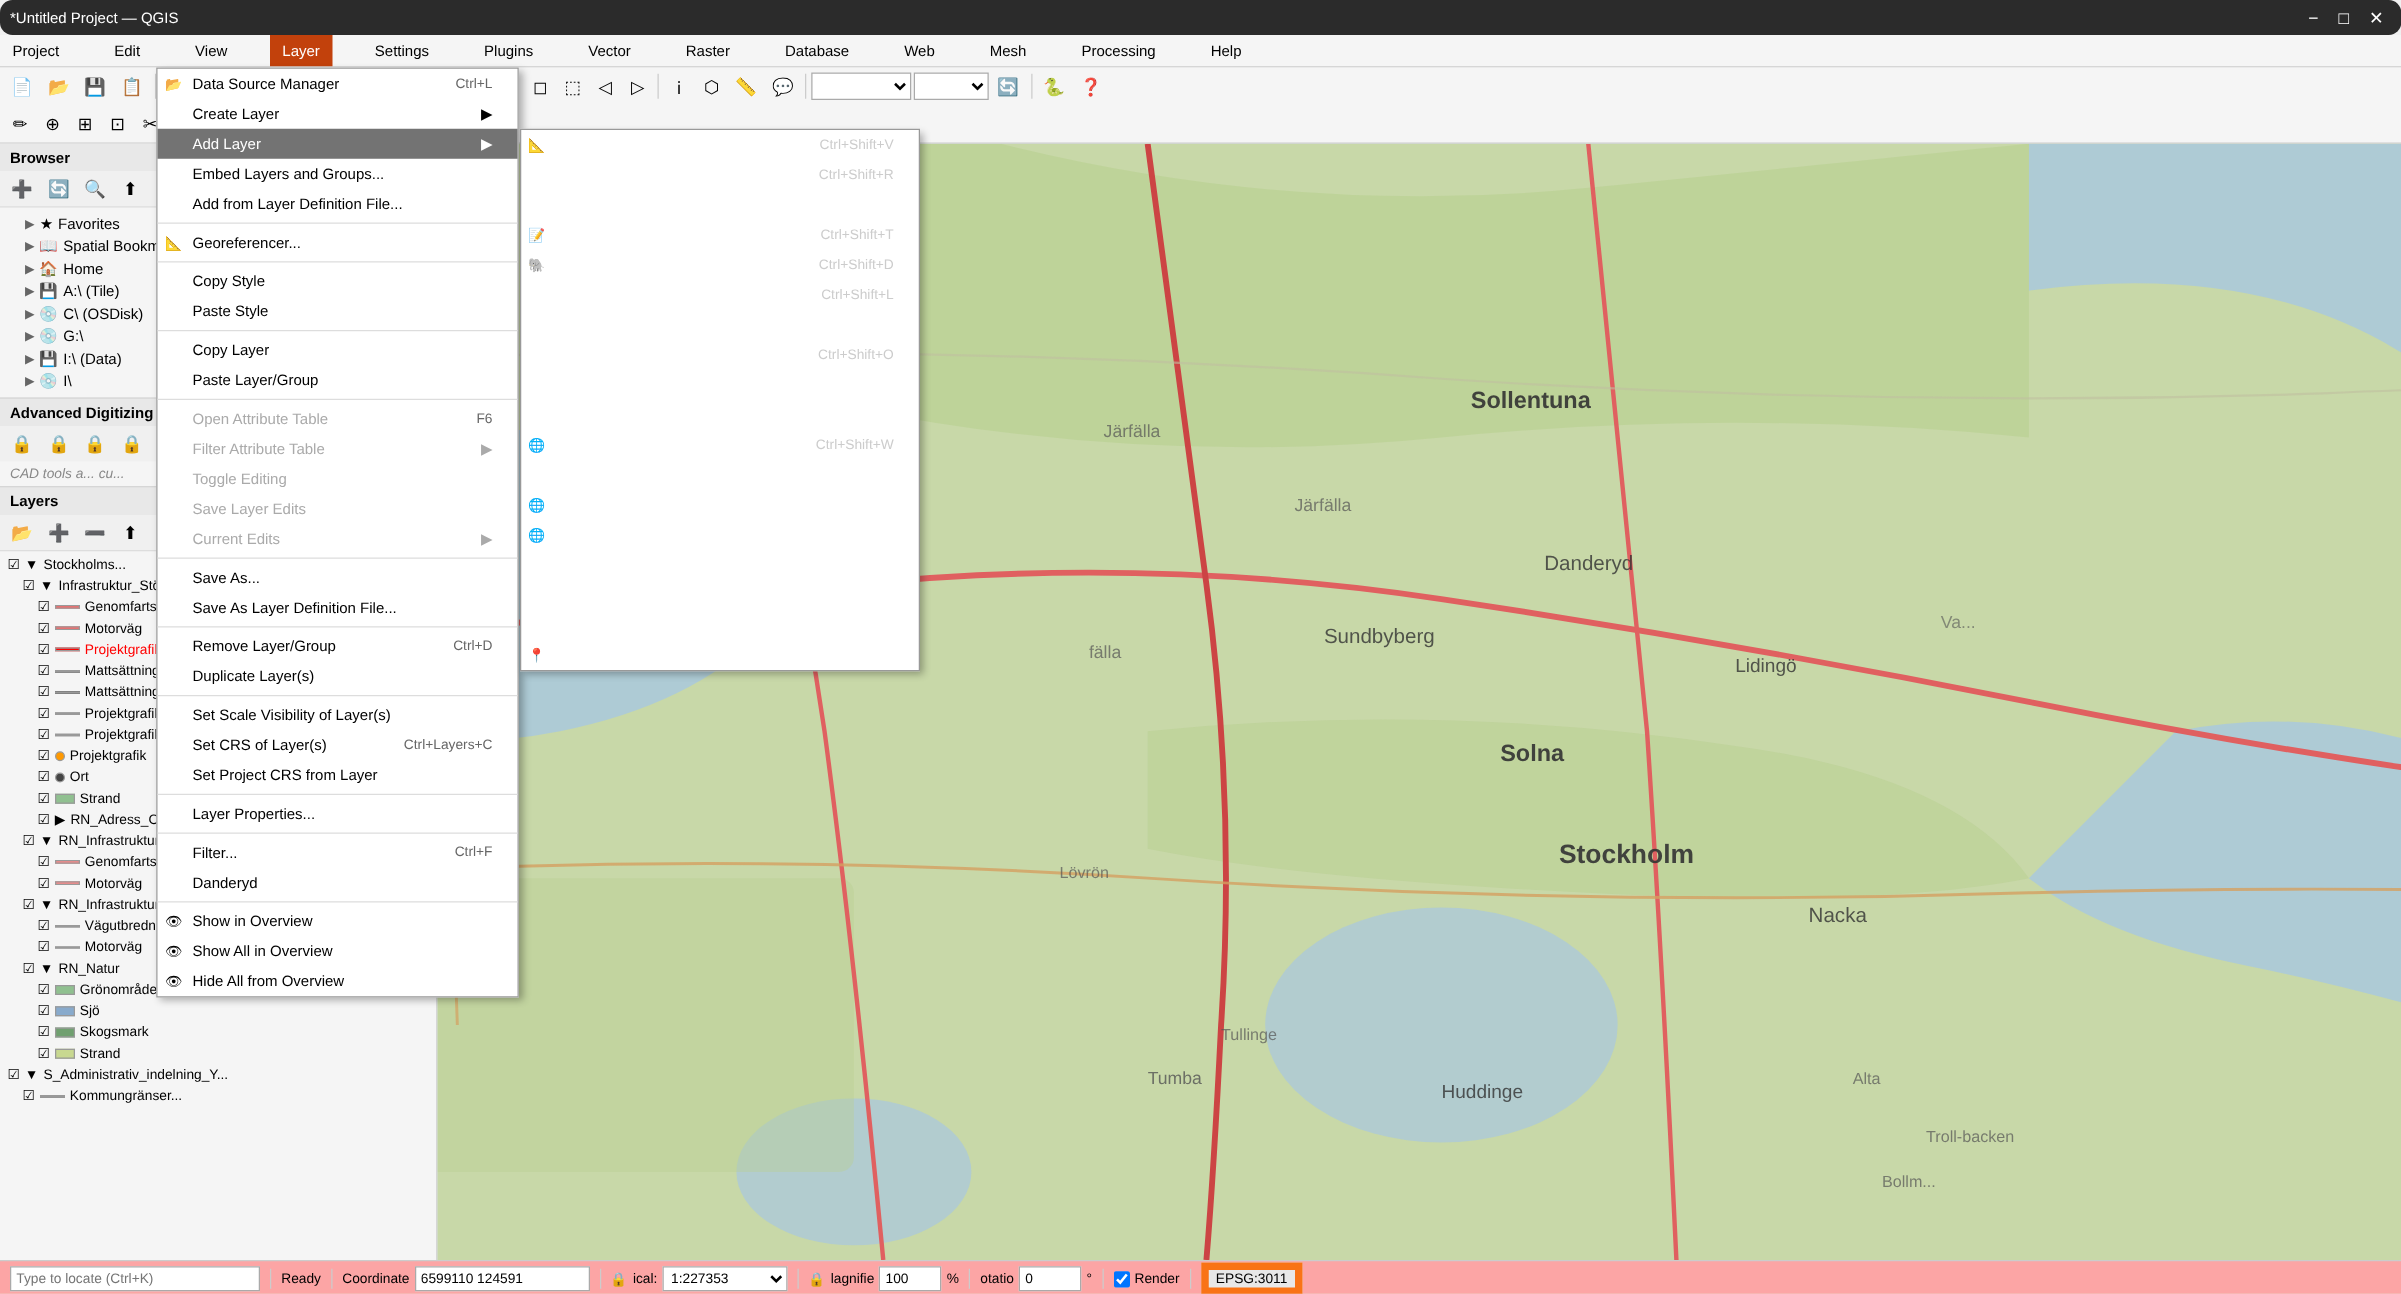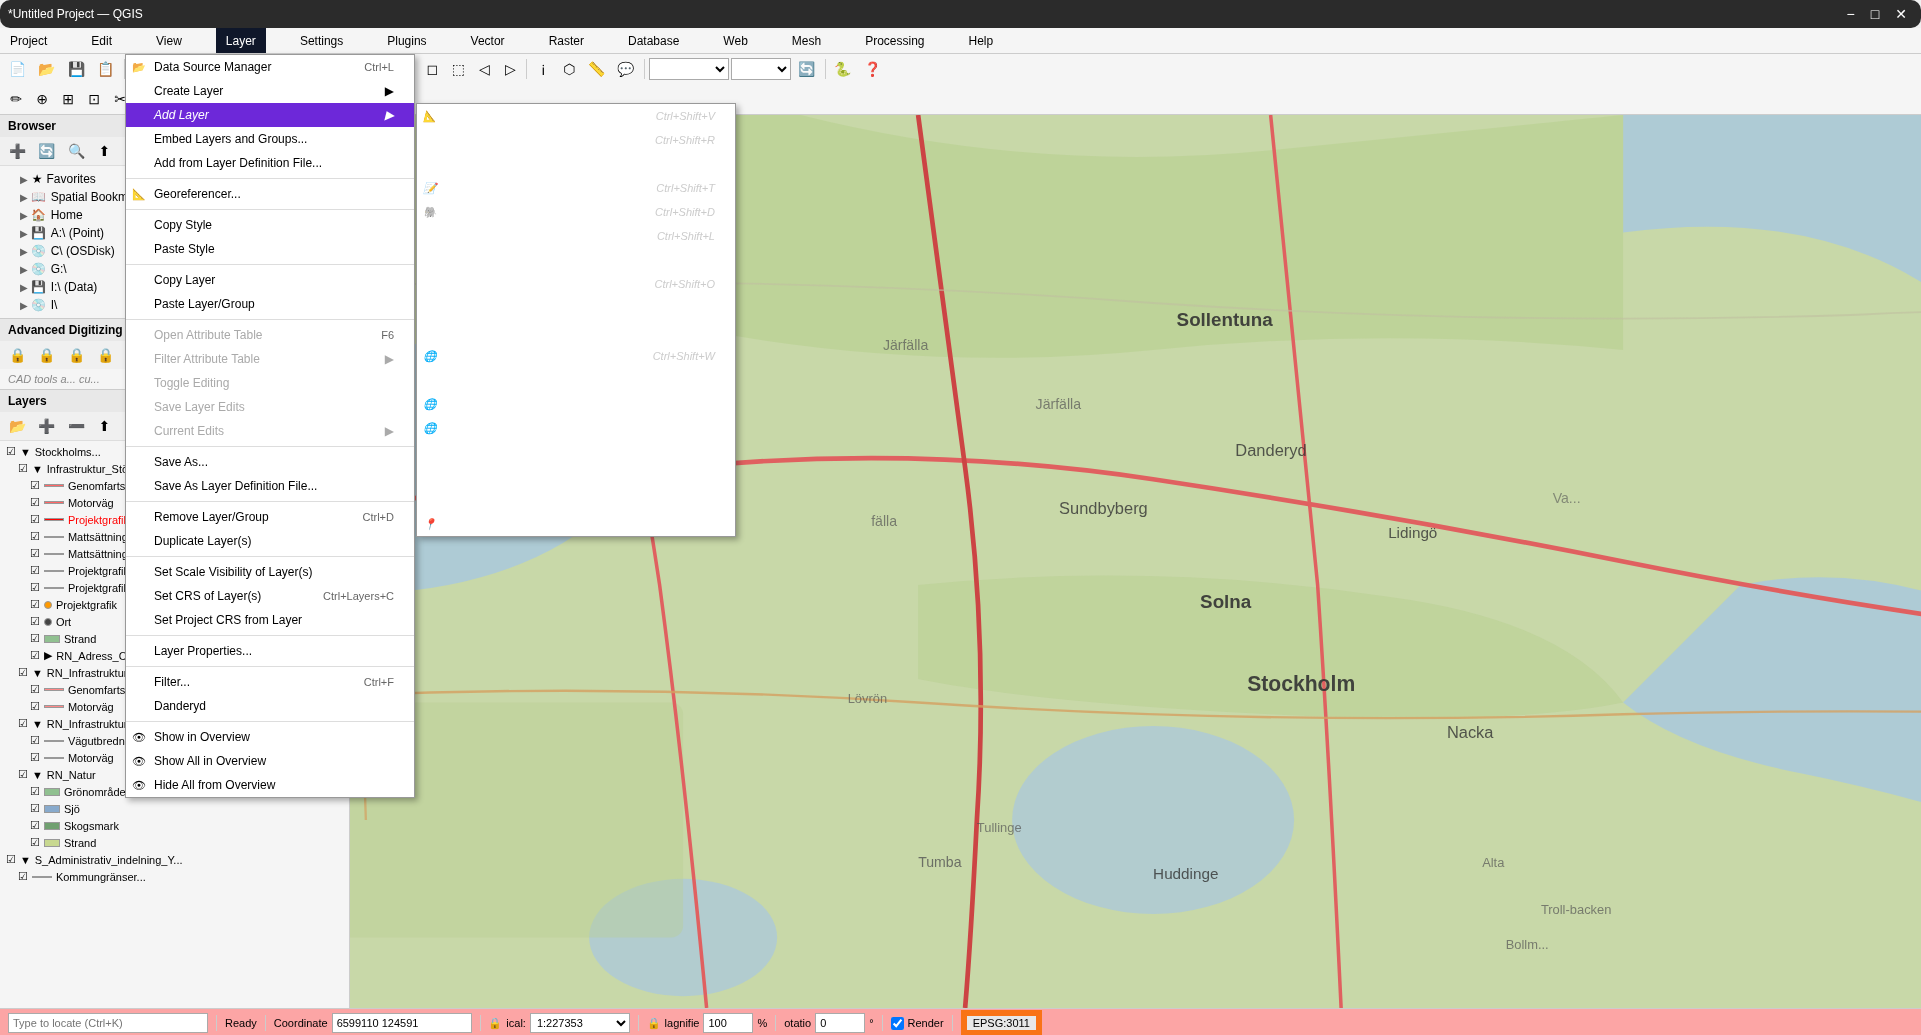--- a/index.html
+++ b/index.html
@@ -6,21 +6,21 @@
     body { font-family: 'Segoe UI', Arial, sans-serif; font-size: 12px; background: #f0f0f0; width: 1921px; height: 1035px; overflow: hidden; position: relative; }
     
     
     #titlebar { background: #2b2b2b; color: #fff; height: 28px; display: flex; align-items: center; justify-content: space-between; padding: 0 8px; user-select: none; border-radius: 10px; }
     #titlebar .window-controls { display: flex; gap: 4px; }
     #titlebar .win-btn { background: none; border: none; color: #fff; font-size: 14px; cursor: pointer; padding: 2px 6px; }
 
     
     #menubar { background: #f5f5f5; height: 26px; display: flex; align-items: center; border-bottom: 1px solid #ccc; gap: 24px; }
     .menu-item { padding: 3px 10px; cursor: pointer; font-size: 12px; height: 100%; display: flex; align-items: center; }
-    .menu-item.active { background: #0f172a; color: white; }
+    .menu-item.active { background: #c2410c; color: white; }
 
     
     #toolbars { display: flex; flex-direction: column; background: #f5f5f5; border-bottom: 1px solid #ccc; }
     .toolbar-row { display: flex; align-items: center; padding: 2px 4px; gap: 2px; min-height: 30px; }
     .tb-btn { background: none; border: 1px solid transparent; cursor: pointer; padding: 2px 4px; font-size: 14px; border-radius: 2px; display: flex; align-items: center; justify-content: center; min-width: 24px; height: 24px; }
     .tb-sep { width: 1px; height: 20px; background: #ccc; margin: 0 2px; }
     .tb-combo { height: 22px; font-size: 11px; border: 1px solid #aaa; background: white; padding: 0 2px; }
 
     
     #main { display: flex; height: calc(1035px - 28px - 26px - 62px - 26px); }
@@ -193,21 +193,21 @@
           <span>Spatial Bookm...</span>
         </div>
         <div class="tree-item indent1">
           <span class="tree-arrow">▶</span>
           <span>🏠</span>
           <span>Home</span>
         </div>
         <div class="tree-item indent1">
           <span class="tree-arrow">▶</span>
           <span>💾</span>
-          <span>A:\ (Point)</span>
+          <span>A:\ (Tile)</span>
         </div>
         <div class="tree-item indent1">
           <span class="tree-arrow">▶</span>
           <span>💿</span>
           <span>C\ (OSDisk)</span>
         </div>
         <div class="tree-item indent1">
           <span class="tree-arrow">▶</span>
           <span>💿</span>
           <span>G:\</span>
@@ -471,21 +471,21 @@
   <div class="menu-dropdown" style="width:290px;">
     <div class="mitem">
       <span class="mitem-icon">📂</span>
       <span>Data Source Manager</span>
       <span class="shortcut">Ctrl+L</span>
     </div>
     <div class="mitem">
       <span>Create Layer</span>
       <span class="arrow">▶</span>
     </div>
-    <div class="mitem active" style="background:#6d28d9; color:white; position:relative;font-style:italic;">
+    <div class="mitem active" style="background:#737373; color:white; position:relative;">
       <span>Add Layer</span>
       <span class="arrow">▶</span>
 
       <div class="submenu" style="top:0; left:290px; width:320px;">
         <div class="mitem">
           <span class="mitem-icon">📐</span>
           <span>Add Vector Layer...</span>
           <span class="shortcut">Ctrl+Shift+V</span>
         </div>
         <div class="mitem">

